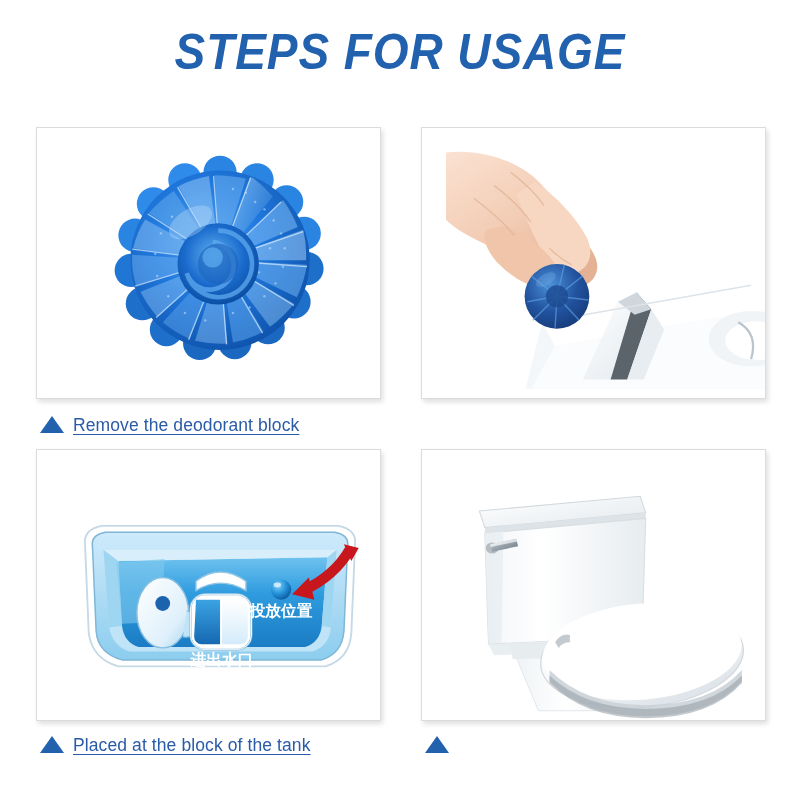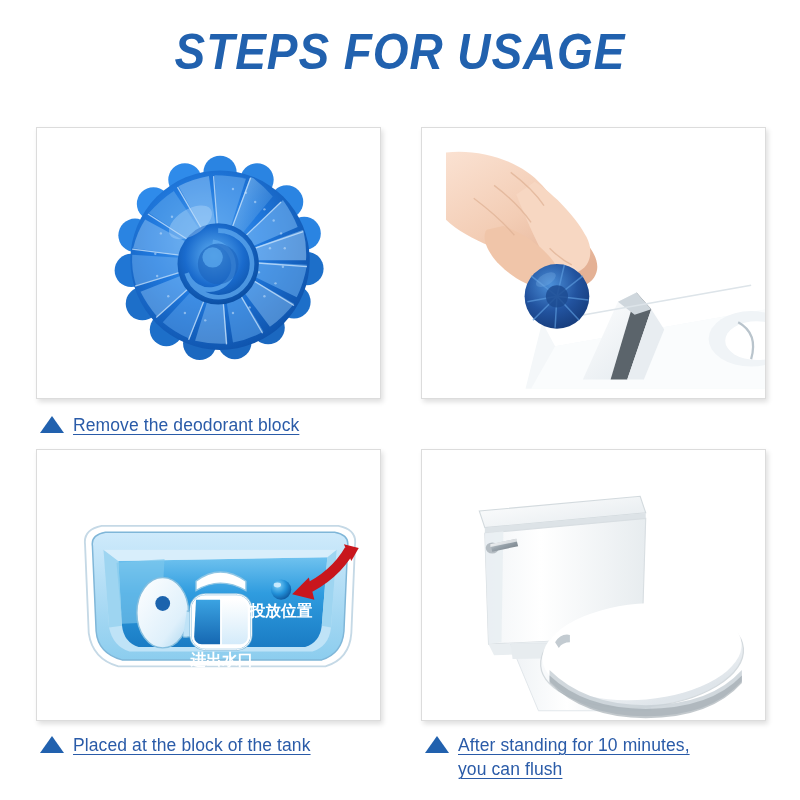--- a/index.html
+++ b/index.html
@@ -458,21 +458,17 @@
 
             <path d="M112 228 Q150 266 216 266 Q286 266 320 228 L320 240 Q286 278 216 278 Q150 278 112 240 Z" fill="#c9d1d7" opacity="0.85"></path>
             <path d="M112 234 Q150 270 216 270 Q286 270 320 234 L320 242 Q286 280 216 280 Q150 280 112 242 Z" fill="#9aa3aa" opacity="0.6"></path>
 
             <path d="M118 198 Q124 188 134 190 L134 198 Q126 198 122 204 Z" fill="#c3cbd1"></path>
           </g>
         </svg>
       </div>
       <div class="caption">
         <div class="bullet"></div>
-        <div class="caption-text">
-          <span class="caption-line">After standing for 10 minutes,</span>
-          <span class="caption-line">you can flush</span>
-        </div>
       </div>
     </div>
 
   </div>
 </div>
 
 </body></html>

